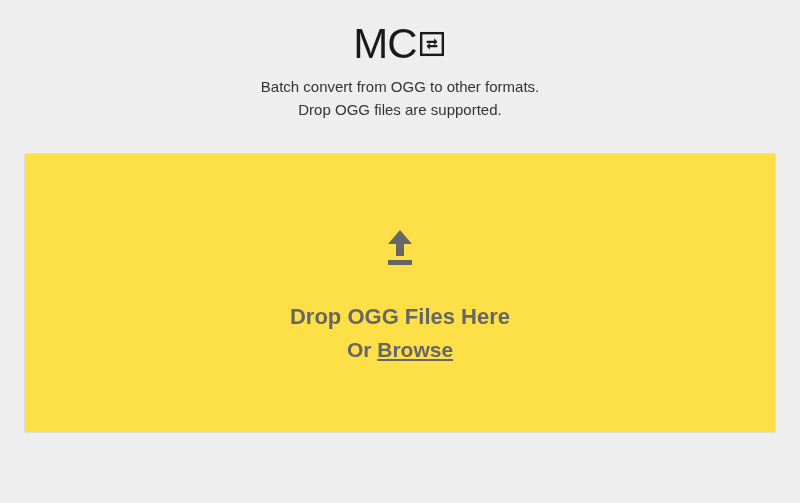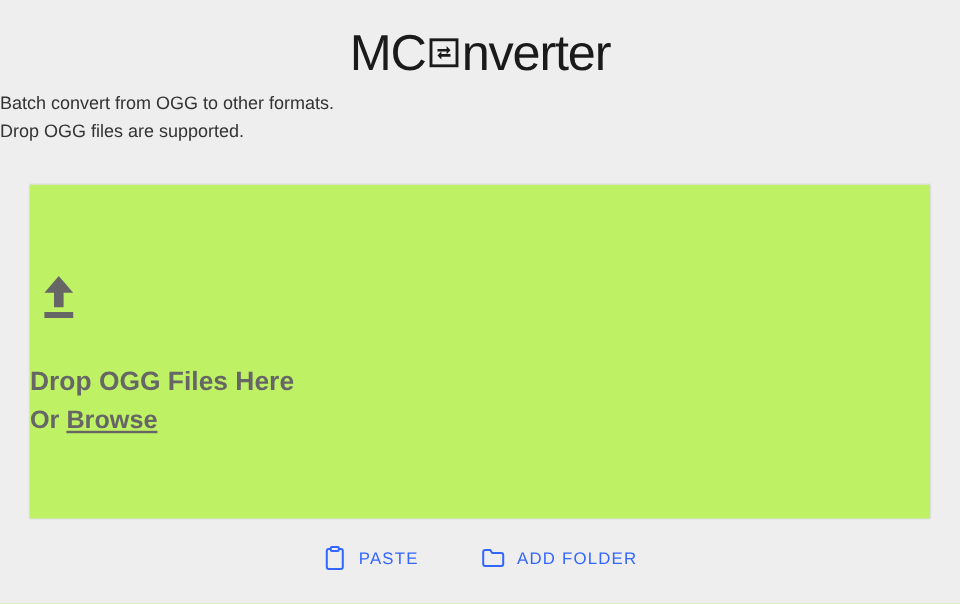--- a/index.html
+++ b/index.html
@@ -28,36 +28,37 @@
       letter-spacing: -1px;
       display: flex;
       align-items: center;
     }
     .logo-icon {
       display: inline-flex;
       align-items: center;
       margin: 0 2px;
     }
     .subtitle {
+      text-align: center;
       color: #333;
       font-size: 15px;
       line-height: 1.5;
       margin-bottom: 32px;
     }
     .dropzone-wrap {
       padding: 0 24px;
     }
     .dropzone {
-      background: #bef264;
+      background: #fde047;
       border: 1px solid #ddd;
       border-radius: 2px;
       height: 280px;
       display: flex;
       flex-direction: column;
-      align-items: flex-start;
+      align-items: center;
       justify-content: center;
     }
     .upload-icon-wrap {
       margin-bottom: 28px;
     }
     .drop-title {
       color: #666666;
       font-size: 22px;
       font-weight: 700;
       margin-bottom: 8px;
@@ -100,21 +101,20 @@
   <div class="logo">
     <div class="logo-text">
       <span>MC</span>
       <span class="logo-icon">
         <svg width="26" height="26" viewBox="0 0 24 24">
           <rect x="2" y="2" width="20" height="20" fill="none" stroke="#1a1a1a" stroke-width="2.2"></rect>
           <path d="M7 9 L14 9 L14 6.8 L17 10 L14 13.2 L14 11 L7 11 Z" fill="#1a1a1a"></path>
           <path d="M17 15 L10 15 L10 17.2 L7 14 L10 10.8 L10 13 L17 13 Z" fill="#1a1a1a"></path>
         </svg>
       </span>
-      <span>nverter</span>
     </div>
   </div>
 
   <div class="subtitle">
     <div>Batch convert from OGG to other formats.</div>
     <div>Drop OGG files are supported.</div>
   </div>
 
   <div class="dropzone-wrap">
     <div class="dropzone">
@@ -124,33 +124,14 @@
           <rect x="12" y="36" width="24" height="5" fill="#666666"></rect>
         </svg>
       </div>
       <div class="drop-title">Drop OGG Files Here</div>
       <div class="drop-sub">
         <span>Or </span><span class="browse">Browse</span>
       </div>
     </div>
   </div>
 
-  <div class="actions">
-    <button class="action-btn">
-      <span class="action-icon">
-        <svg width="20" height="20" viewBox="0 0 24 24">
-          <path d="M16 3 L18 3 C19 3 20 4 20 5 L20 21 C20 22 19 23 18 23 L6 23 C5 23 4 22 4 21 L4 5 C4 4 5 3 6 3 L8 3" fill="none" stroke="#3366ff" stroke-width="2"></path>
-          <rect x="8" y="1" width="8" height="4" rx="1" fill="none" stroke="#3366ff" stroke-width="2"></rect>
-        </svg>
-      </span>
-      <span>PASTE</span>
-    </button>
-    <button class="action-btn">
-      <span class="action-icon">
-        <svg width="20" height="20" viewBox="0 0 24 24">
-          <path d="M2 6 C2 5 3 4 4 4 L9 4 L11 7 L20 7 C21 7 22 8 22 9 L22 18 C22 19 21 20 20 20 L4 20 C3 20 2 19 2 18 Z" fill="none" stroke="#3366ff" stroke-width="2"></path>
-        </svg>
-      </span>
-      <span>ADD FOLDER</span>
-    </button>
-  </div>
 
 </div>
 
 </body></html>

